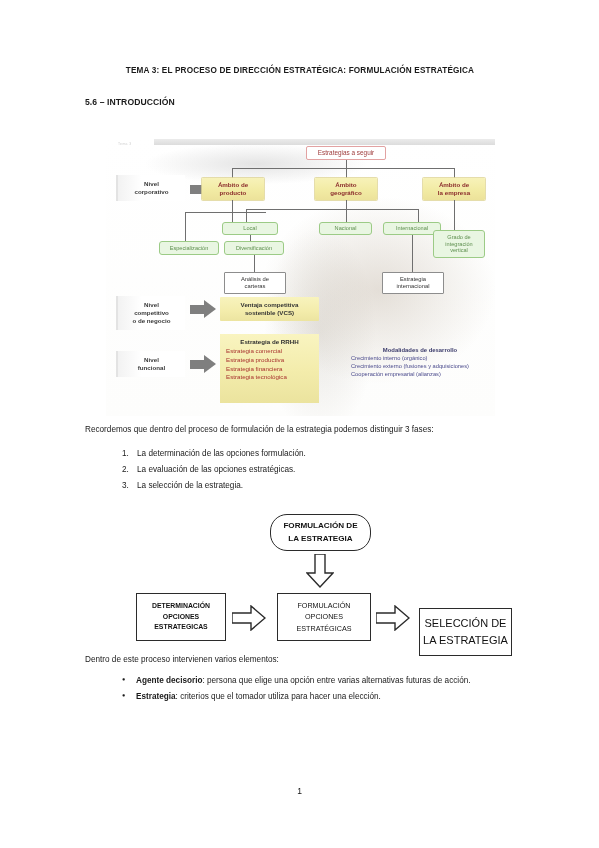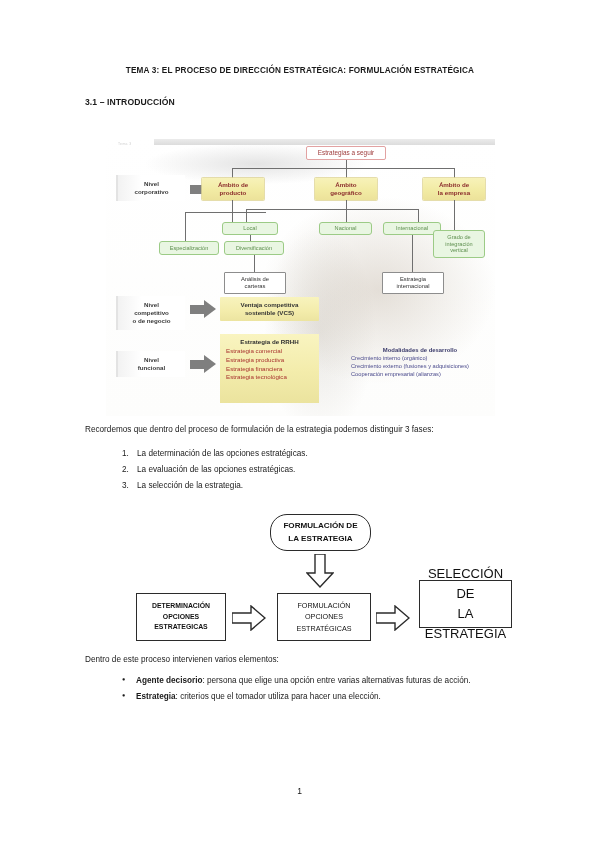--- a/index.html
+++ b/index.html
@@ -149,37 +149,37 @@
   .flow{position:absolute;left:0;top:508px;width:599px;height:140px;}
   .fbox{
     position:absolute;box-sizing:border-box;border:1.4px solid #2b2b2b;background:#fff;
     display:flex;flex-direction:column;align-items:center;justify-content:center;
     text-align:center;color:#111;
   }
   .fbox span{display:block;line-height:1.55;}
   .f-top{left:270px;top:6px;width:101px;height:37px;font-size:8.1px;font-weight:bold;border-radius:17px;}
   .f-det{left:136px;top:85px;width:90px;height:48px;font-size:6.9px;font-weight:bold;}
   .f-eva{left:277px;top:85px;width:94px;height:48px;font-size:7.2px;}
-  .f-sel{left:419px;top:72px;width:93px;height:48px;font-size:13px;}
+  .f-sel{left:419px;top:100px;width:93px;height:48px;font-size:11px;}
 
   
   .arrow-down{position:absolute;left:306px;top:46px;width:28px;height:34px;}
   .arrow-down svg{display:block;}
   
   .arrow-right{position:absolute;width:34px;height:26px;top:97px;}
   .ar-1{left:232px;}
   .ar-2{left:376px;}
 </style>
 </head>
 <body>
 
 <div class="page">
 
   <div class="doc-title">TEMA 3: EL PROCESO DE DIRECCIÓN ESTRATÉGICA: FORMULACIÓN ESTRATÉGICA</div>
-  <div class="section-title">3.1 – INTRODUCCIÓN</div>
+  <div class="section-title">5.6 – INTRODUCCIÓN</div>
 
   <div class="slide">
     <div class="slide-bg"></div>
     <div class="slide-band"></div>
     <div class="slide-ghost"></div>
     <div class="slide-faint">Tema 3</div>
 
     <div class="lvl lvl-corp">Nivel<br>corporativo</div>
     <div class="lvl lvl-comp">Nivel<br>competitivo<br>o de negocio</div>
     <div class="lvl lvl-func">Nivel<br>funcional</div>
@@ -244,21 +244,21 @@
       <div class="modal-title">Modalidades de desarrollo</div>
       <div class="modal-item">Crecimiento interno (orgánico)</div>
       <div class="modal-item">Crecimiento externo  (fusiones y adquisiciones)</div>
       <div class="modal-item">Cooperación empresarial (alianzas)</div>
     </div>
   </div>
 
   <div class="para p-recordemos">Recordemos que dentro del proceso de formulación de la estrategia podemos distinguir 3 fases:</div>
 
   <ol class="numlist">
-    <li>La determinación de las opciones estratégicas.</li>
+    <li>La determinación de las opciones formulación.</li>
     <li>La evaluación de las opciones estratégicas.</li>
     <li>La selección de la estrategia.</li>
   </ol>
 
   <div class="flow">
     <div class="fbox f-top">
       <span>FORMULACIÓN DE</span>
       <span>LA ESTRATEGIA</span>
     </div>
 

